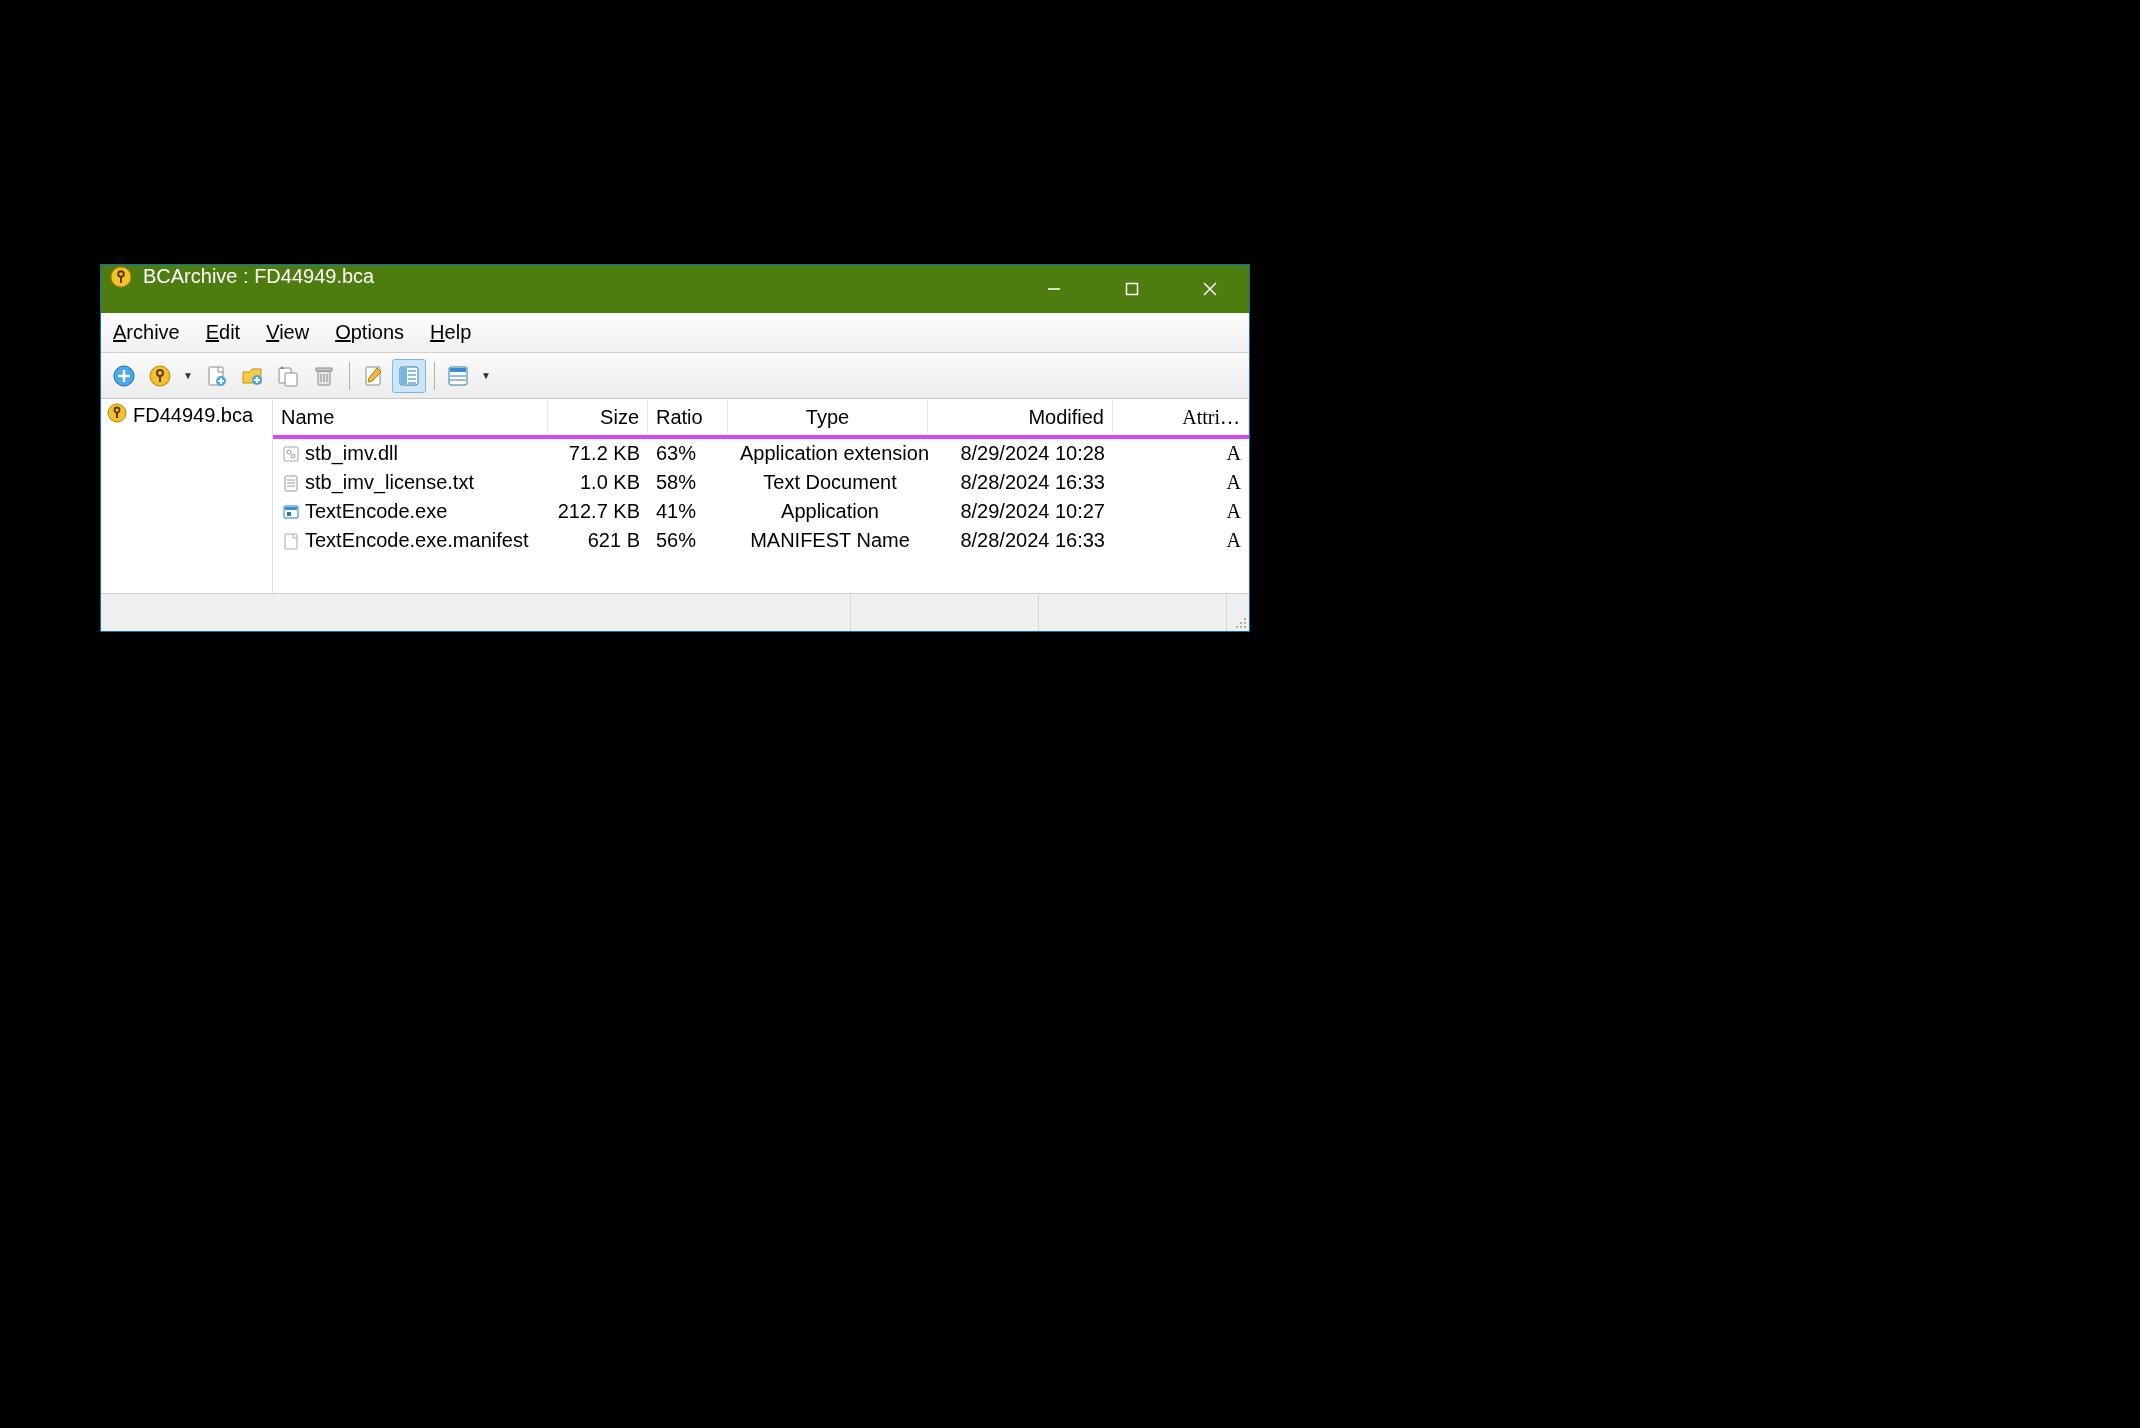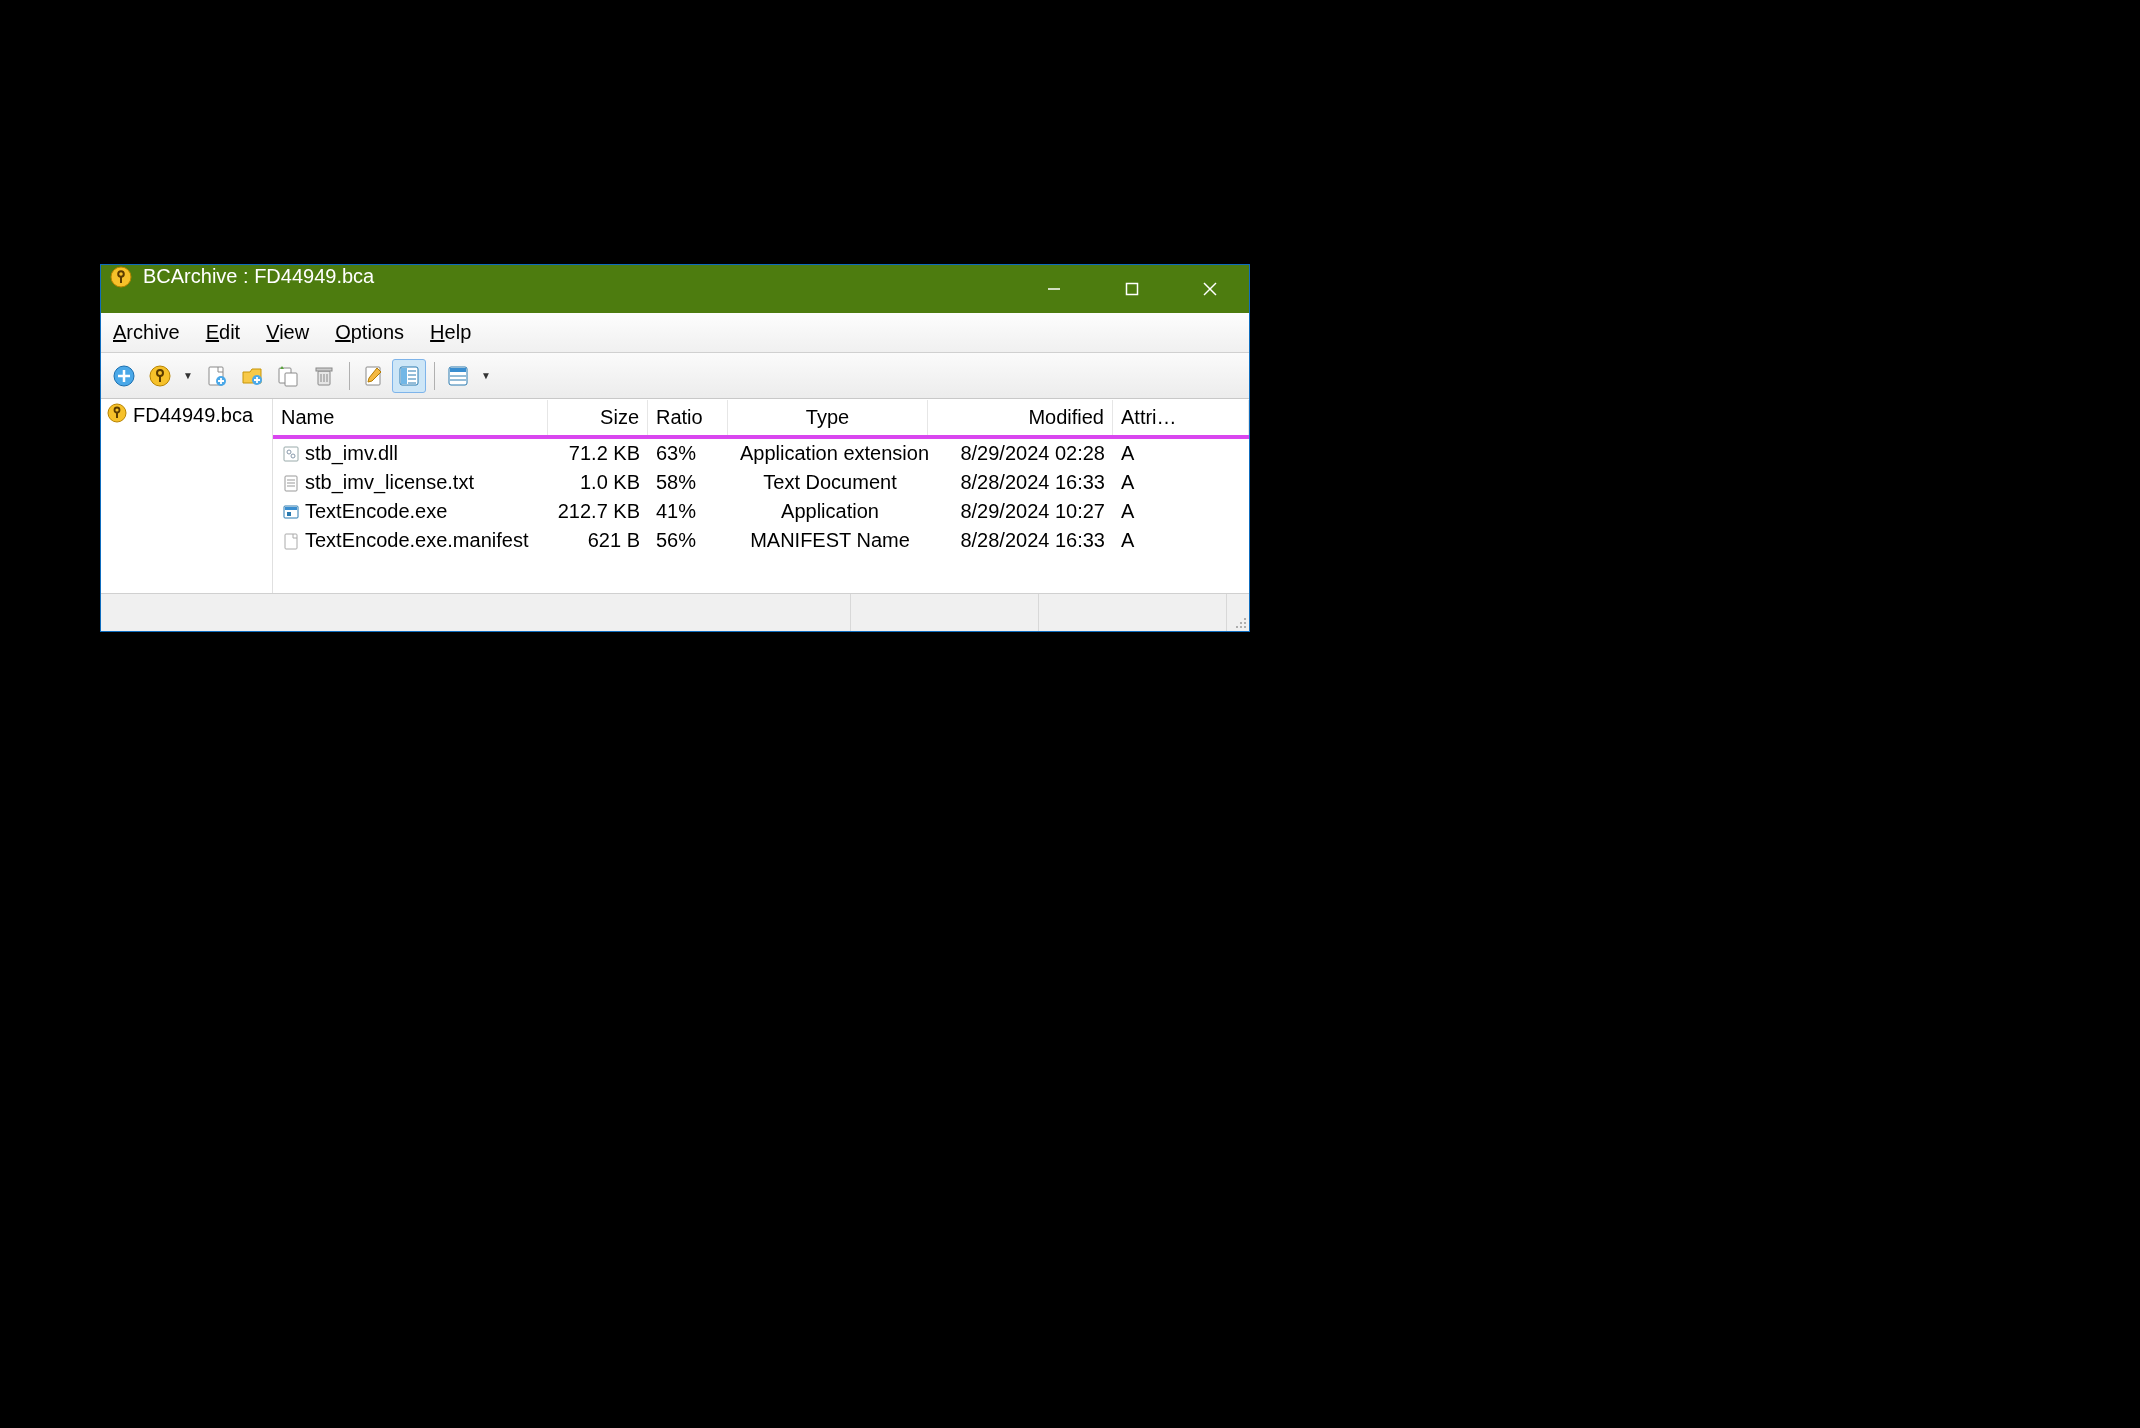--- a/index.html
+++ b/index.html
@@ -135,21 +135,21 @@
     border-right: 1px solid #e6e6e6;
     white-space: nowrap;
     overflow: hidden;
     text-overflow: ellipsis;
   }
   .col-name  { width: 275px; text-align: left; }
   .col-size  { width: 100px; text-align: right; }
   .col-ratio { width: 80px;  }
   .col-type  { width: 200px; text-align: center; padding-left: 12px; }
   .col-mod   { width: 185px; text-align: right; }
-  .col-attr  { flex: 1;      padding-right: 14px;}
+  .col-attr  { flex: 1;      text-align: right; padding-right: 14px; font-family: Liberation Serif, serif;}
 
   .list-rows { flex: 1; }
   .list-row {
     display: flex;
     font-size: 20px;
     height: 29px;
     align-items: center;
   }
   .list-row .cell { padding: 2px 8px; overflow: hidden; white-space: nowrap; }
   .list-row .cell.col-name { display:flex; align-items:center; }
@@ -329,21 +329,21 @@
                   <rect x="2" y="2" width="14" height="14" rx="1" fill="#fff" stroke="#9aa"></rect>
                   <circle cx="7" cy="7" r="2" fill="none" stroke="#8899aa"></circle>
                   <circle cx="11" cy="11" r="2" fill="none" stroke="#8899aa"></circle>
                 </svg>
               </span>
               <span>stb_imv.dll</span>
             </div>
             <div class="cell col-size">71.2 KB</div>
             <div class="cell col-ratio">63%</div>
             <div class="cell col-type">Application extension</div>
-            <div class="cell col-mod">8/29/2024 02:28</div>
+            <div class="cell col-mod">8/29/2024 10:28</div>
             <div class="cell col-attr">A</div>
           </div>
           <div class="list-row">
             <div class="cell col-name">
               <span class="file-icon">
                 <svg width="18" height="18">
                   <rect x="3" y="2" width="12" height="15" rx="1" fill="#fff" stroke="#999"></rect>
                   <line x1="5" y1="6" x2="13" y2="6" stroke="#999"></line>
                   <line x1="5" y1="9" x2="13" y2="9" stroke="#999"></line>
                   <line x1="5" y1="12" x2="13" y2="12" stroke="#999"></line>

